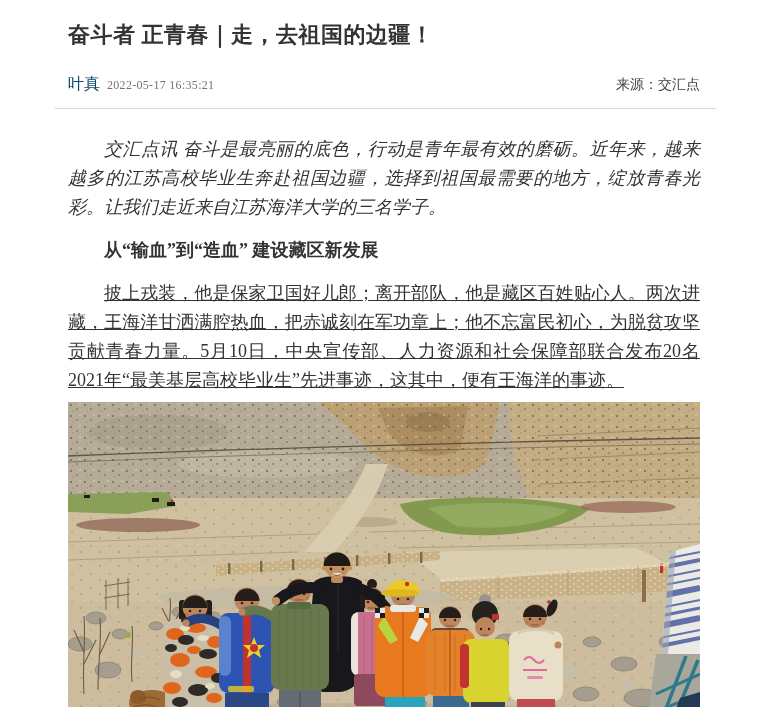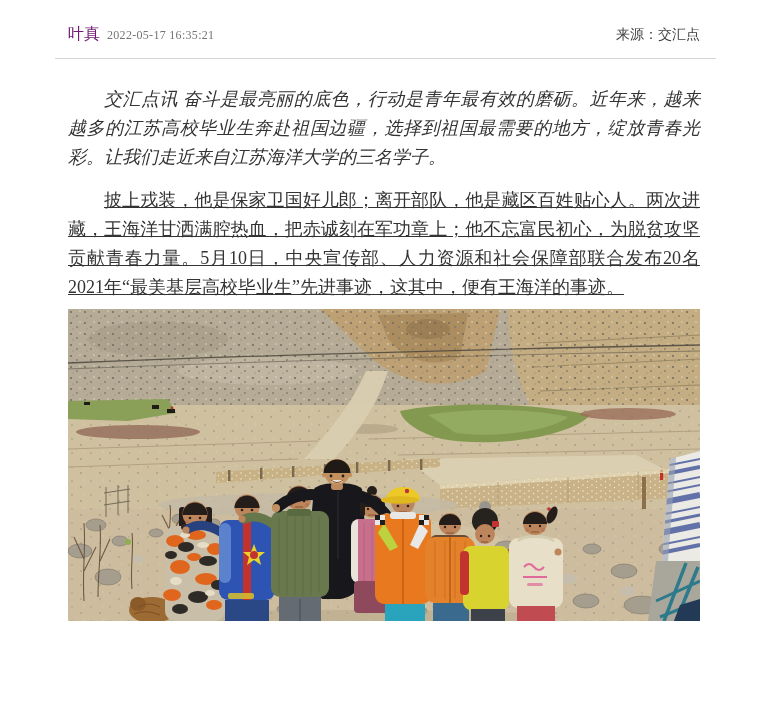--- a/index.html
+++ b/index.html
@@ -11,21 +11,21 @@
   .page{padding:0 59px 0 68px;}
   .article-title{
     font-size:22px;line-height:1.35;font-weight:700;color:#333333;
     margin:20px 0 0;letter-spacing:.5px;
   }
   .meta{
     display:flex;justify-content:space-between;align-items:baseline;
     margin-top:24px;color:#999999;
   }
   .meta-left{display:flex;align-items:baseline;}
-  .author{font-size:16px;margin-right:7px;color:#701a75;}
+  .author{font-size:16px;margin-right:7px;color:#0c4a6e;}
   .timestamp{font-size:12px;color:#737373;letter-spacing:.3px;}
   .source{font-size:14px;color:#404040;}
   .divider{
     border:none;border-top:1px solid #d6d6d6;
     margin:13px -16px 0 -13px;height:0;
   }
   .body p{
     font-size:18px;line-height:29px;color:#333333;
     text-indent:2em;text-align:justify;margin:0;
   }
@@ -36,35 +36,37 @@
     margin:7px 0 0;width:632px;height:312px;overflow:hidden;
     background:#cdbfa1;
   }
   figure.photo svg{display:block;}
 </style>
 </head>
 <body>
 
 <div class="page">
 
+  <h1 class="article-title">奋斗者 正青春｜走，去祖国的边疆！</h1>
 
   <div class="meta">
     <div class="meta-left">
       <span class="author">叶真</span>
       <span class="timestamp">2022-05-17 16:35:21</span>
     </div>
     <div class="meta-right">
       <span class="source">来源：交汇点</span>
     </div>
   </div>
 
   <hr class="divider">
 
   <div class="body">
     <p class="p-intro">交汇点讯 奋斗是最亮丽的底色，行动是青年最有效的磨砺。近年来，越来越多的江苏高校毕业生奔赴祖国边疆，选择到祖国最需要的地方，绽放青春光彩。让我们走近来自江苏海洋大学的三名学子。</p>
+    <p class="p-subhead">从“输血”到“造血” 建设藏区新发展</p>
     <p class="p-body">披上戎装，他是保家卫国好儿郎；离开部队，他是藏区百姓贴心人。两次进藏，王海洋甘洒满腔热血，把赤诚刻在军功章上；他不忘富民初心，为脱贫攻坚贡献青春力量。5月10日，中央宣传部、人力资源和社会保障部联合发布20名2021年“最美基层高校毕业生”先进事迹，这其中，便有王海洋的事迹。</p>
 
     <figure class="photo">
       <svg width="632" height="312" viewBox="0 0 632 312" xmlns="http://www.w3.org/2000/svg">
         <defs>
           <pattern id="spkTop" width="14" height="11" patternUnits="userSpaceOnUse">
             <circle cx="3" cy="3" r="1.1" fill="#6f675a"></circle>
             <circle cx="9" cy="7" r="0.9" fill="#7d7567"></circle>
             <circle cx="12" cy="2" r="0.8" fill="#e3dcc9"></circle>
             <circle cx="5" cy="9" r="0.7" fill="#958c7a"></circle>

